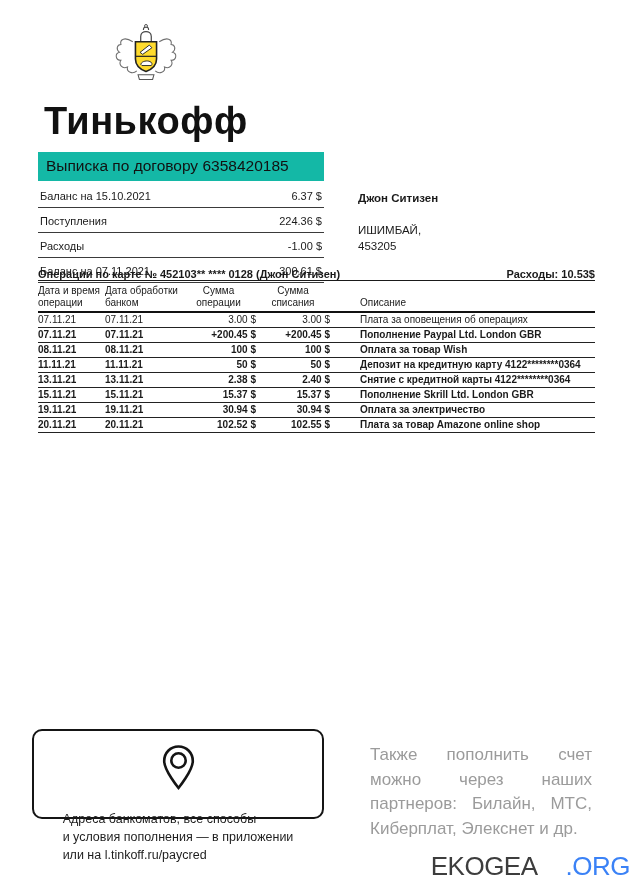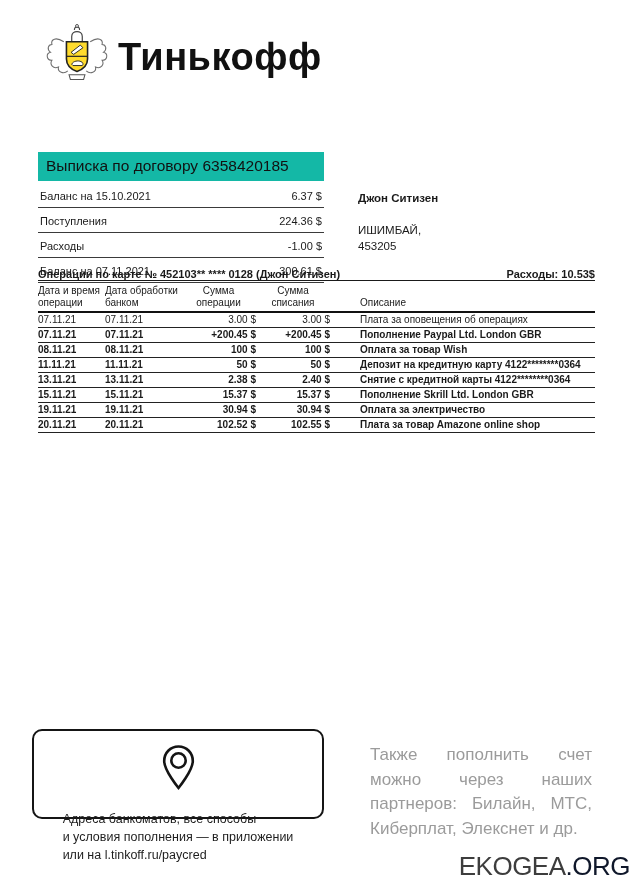--- a/index.html
+++ b/index.html
@@ -6,21 +6,21 @@
   .page{
     position:relative;
     width:634px;height:891px;
     background:#ffffff;
     margin:0 auto;
     font-family:"Liberation Sans", sans-serif;
     color:#1a1a1a;
     overflow:hidden;
   }
   
-  .logo-block{position:absolute;left:44px;top:22px;display:flex;align-items:center;gap:8px;}
+  .logo-block{position:absolute;left:44px;top:22px;display:flex;align-items:center;gap:8px;flex-direction:column;}
   .wordmark{font-size:38px;font-weight:bold;letter-spacing:0.5px;color:#111;}
   
   .left-col{position:absolute;left:38px;top:152px;width:286px;}
   .title-bar{
     background:#14b8a6;
     font-size:15.5px;
     padding:5px 8px 6px 8px;
     color:#111;
     white-space:nowrap;
   }
@@ -71,21 +71,21 @@
     position:absolute;left:370px;top:743px;width:222px;
     font-size:17px;line-height:1.45;color:#9b9b9b;
     text-align:justify;
   }
   
   .watermark{
     position:absolute;right:4px;top:851px;
     font-size:26px;letter-spacing:-0.5px;
   }
   .watermark .wm-name{color:#3d3d3d;}
-  .watermark .wm-tld{color:#0f172a;}
+  .watermark .wm-tld{color:#3b82f6;margin-left:28px;}
 </style>
 </head>
 <body>
 
 <div class="page">
 
   <div class="logo-block">
     <span>
       <svg width="66" height="66" viewBox="0 0 100 100" fill="none">
 

